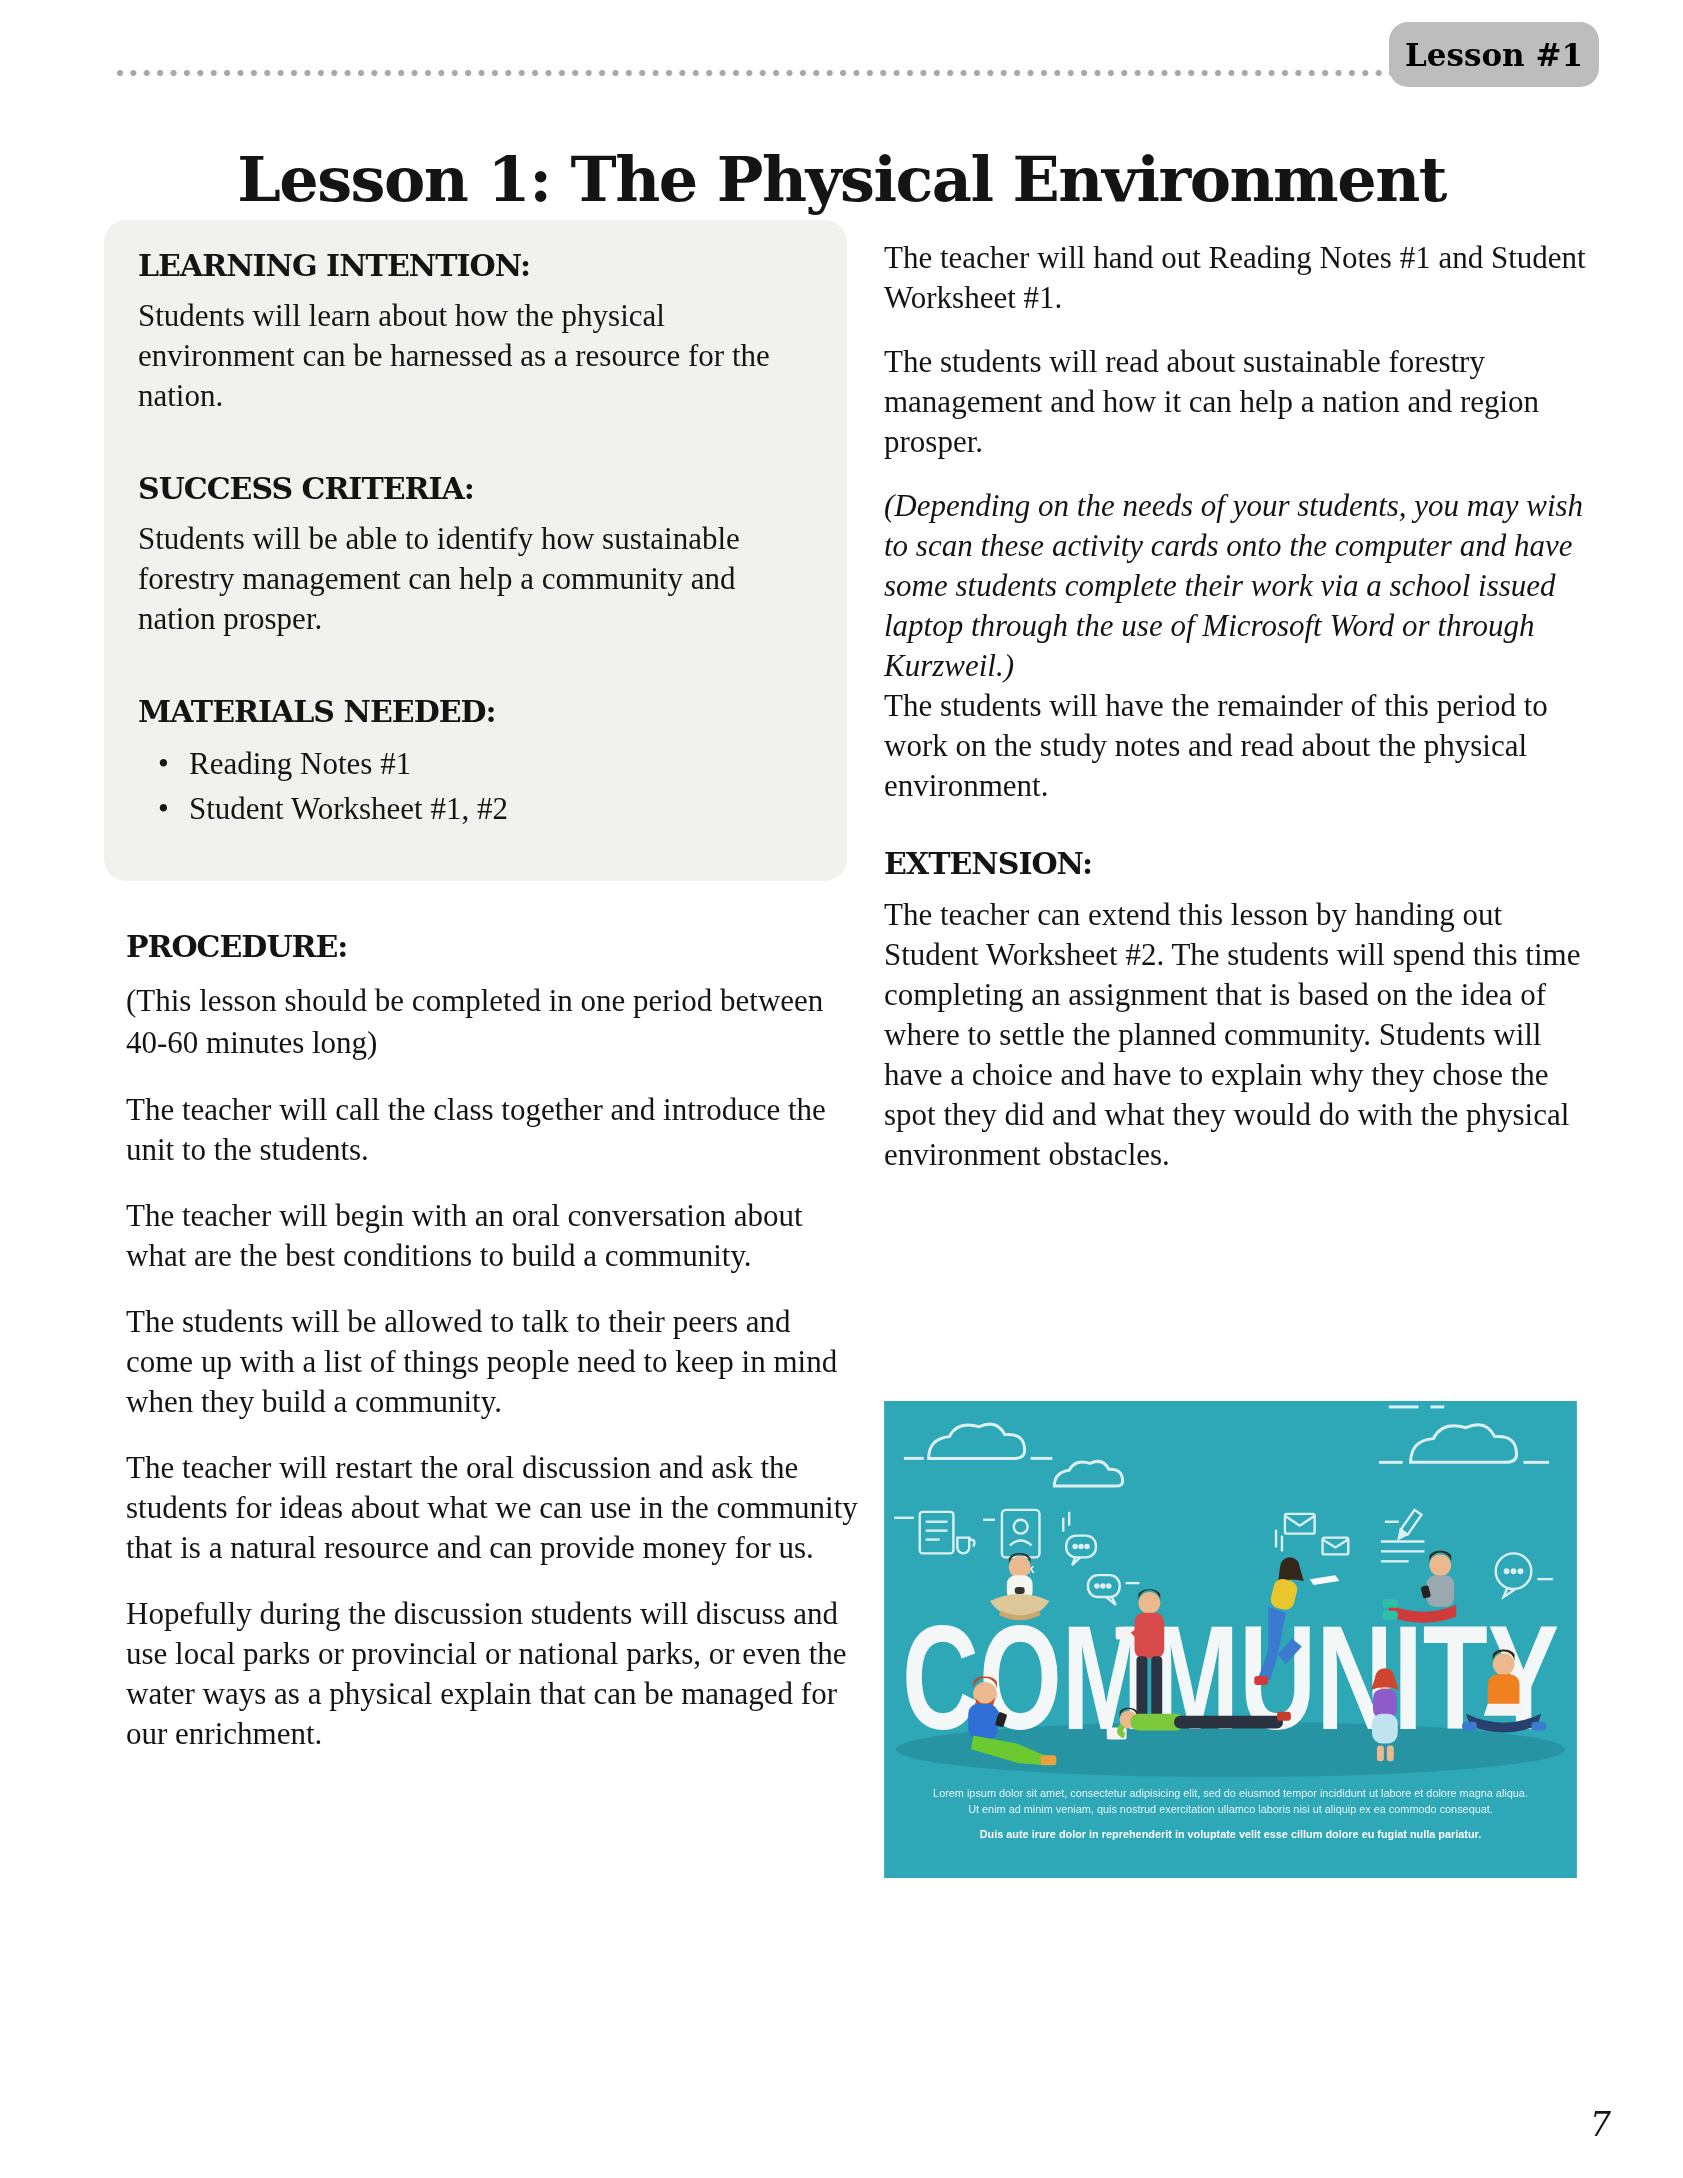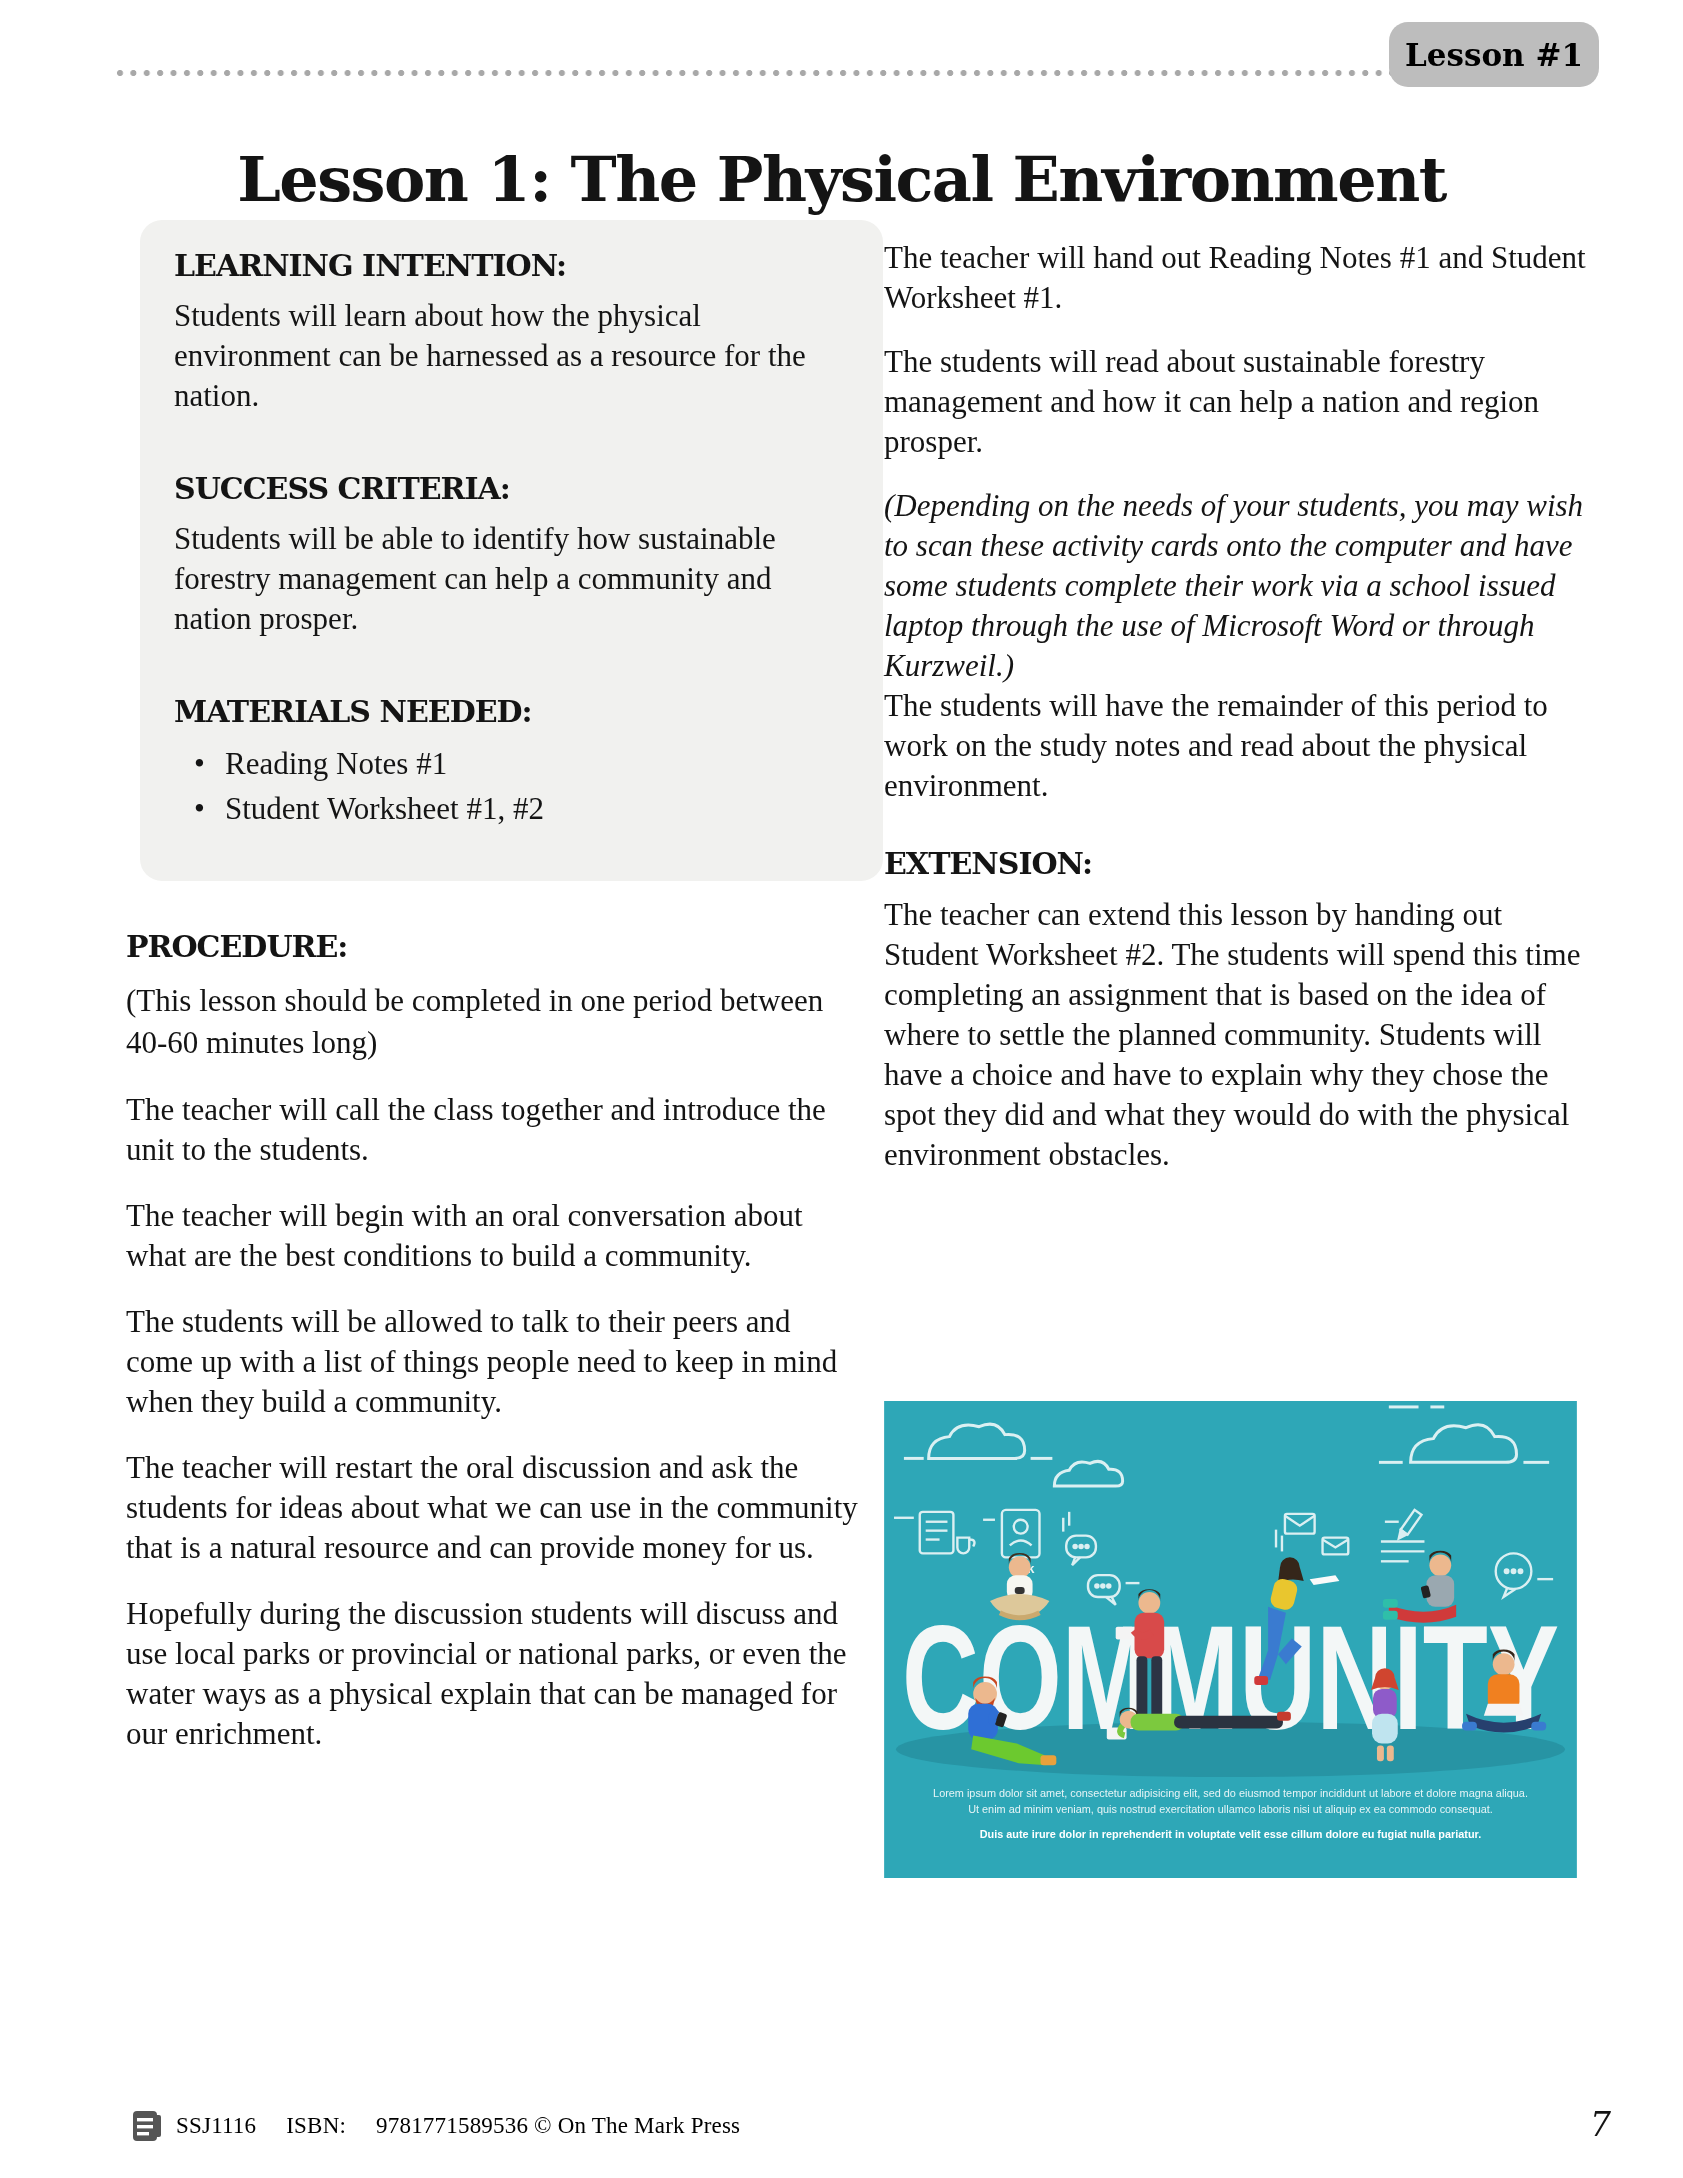--- a/index.html
+++ b/index.html
@@ -13,21 +13,21 @@
         background-image:radial-gradient(circle at 4px 4px, var(--dot_gray) 2.7px, transparent 3.4px);
         background-size:13.4px 8px;background-repeat:repeat-x;}
   .lesson-badge{position:absolute;left:1389px;top:22px;width:210px;height:65px;
         background:var(--badge_gray);border-radius:19px;display:flex;align-items:center;justify-content:center;
         font-family:"DejaVu Serif", serif;font-weight:700;font-size:31px;color:#000;}
   .page-title{position:absolute;left:0;top:101px;width:1683px;text-align:center;
         font-family:"DejaVu Serif", serif;font-weight:600;font-size:62px;letter-spacing:-1.5px;}
   .h-slab{font-family:"DejaVu Serif", serif;font-weight:700;font-size:30px;letter-spacing:-1px;margin:0;}
   .body-text{font-size:31px;line-height:40px;margin:0;}
   .info-box{position:absolute;left:104px;top:220px;width:743px;height:661px;background:var(--box_gray);
-        border-radius:22px;box-sizing:border-box;padding:28px 34px;margin-left:36px;}
+        border-radius:22px;box-sizing:border-box;padding:28px 34px;}
   .info-box .body-text{margin-top:13px;}
   .mt-section{margin-top:55px;}
   .materials-list{list-style:none;margin:12px 0 0 0;padding:0;}
   .materials-list li{position:relative;font-size:31px;line-height:45px;padding-left:51px;}
   .materials-list li::before{content:"•";position:absolute;left:20px;top:0;font-size:31px;}
   .procedure-col{position:absolute;left:126px;top:929px;width:735px;}
   .bold-note{font-weight:400;font-size:31px;line-height:42px;margin:16px 0 0 0;}
   .procedure-col p.para{margin:26px 0 0 0;}
   .right-col{position:absolute;left:884px;top:238px;width:705px;}
   .right-col p.para{margin:0 0 24px 0;}
@@ -254,30 +254,17 @@
         <rect x="28" y="16" width="15" height="9" rx="4" fill="#3a7bd0"></rect>
         <path d="M-16,-2 l32,0 l4,12 l-40,0 z" fill="#f4f4f4"></path>
       </g>
 
       <text x="350" y="400" text-anchor="middle" font-family="Liberation Sans, sans-serif" font-size="11" fill="#ffffff" opacity="0.88">Lorem ipsum dolor sit amet, consectetur adipisicing elit, sed do eiusmod tempor incididunt ut labore et dolore magna aliqua.</text>
       <text x="350" y="416" text-anchor="middle" font-family="Liberation Sans, sans-serif" font-size="11" fill="#ffffff" opacity="0.88">Ut enim ad minim veniam, quis nostrud exercitation ullamco laboris nisi ut aliquip ex ea commodo consequat.</text>
       <text x="350" y="442" text-anchor="middle" font-family="Liberation Sans, sans-serif" font-size="11" font-weight="bold" fill="#ffffff">Duis aute irure dolor in reprehenderit in voluptate velit esse cillum dolore eu fugiat nulla pariatur.</text>
     </svg>
   </div>
 
-  <div class="footer">
-    <svg width="30" height="34" viewBox="0 0 30 34">
-      <rect x="1" y="2" width="24" height="30" rx="4" fill="var(--footer_gray)"></rect>
-      <rect x="23" y="6" width="6" height="22" rx="2" fill="var(--footer_gray)"></rect>
-      <rect x="5" y="9" width="16" height="3.4" fill="#ffffff"></rect>
-      <rect x="5" y="16" width="16" height="3.4" fill="#ffffff"></rect>
-      <rect x="5" y="23" width="12" height="3.4" fill="#ffffff"></rect>
-    </svg>
-    <span class="footer-text">
-      <span>SSJ1116</span><span class="gap"></span><span>ISBN:</span><span class="gap"></span><span>9781771589536</span>
-      <span>© On The Mark Press</span>
-    </span>
-  </div>
 
   <div class="page-number">7</div>
 
 </div>
 
 
 </body></html>

